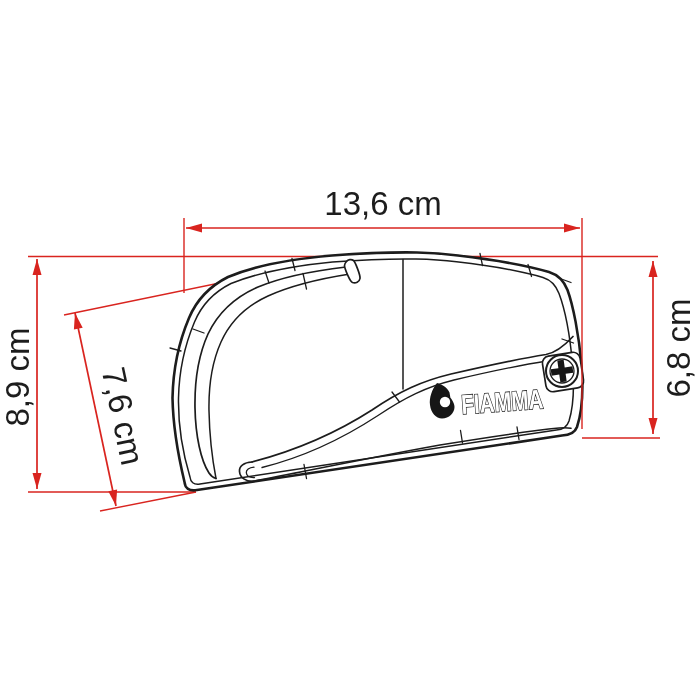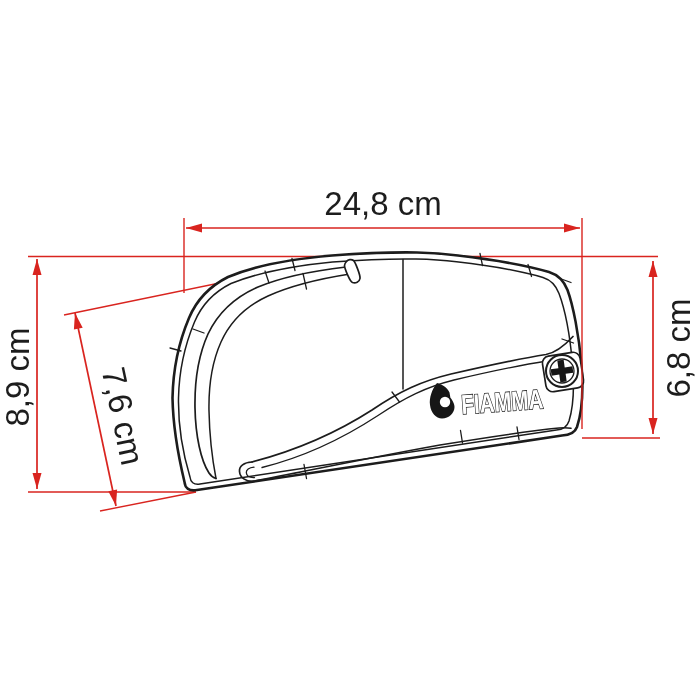--- a/index.html
+++ b/index.html
@@ -172,17 +172,17 @@
           C 450.5,400 451.5,404 449.5,392.5
           C 447,387 441,384 437,383 Z"></path>
         <circle fill="#ffffff" cx="445" cy="402" r="5.2"></circle>
         <text x="462" y="414" transform="rotate(-4 462 414)" font-family="Liberation Sans, sans-serif" font-size="27" font-weight="bold" fill="#ffffff" stroke="#161616" stroke-width="1.5" paint-order="stroke" textLength="82" lengthAdjust="spacingAndGlyphs">FIAMMA</text>
       </g>
     </g>
 
     <line class="red-ext" x1="582" y1="218" x2="582" y2="429"></line>
   </svg>
 
-  <div class="lbl lbl-top" style="left:383px;top:203px;">24,8 cm</div>
+  <div class="lbl lbl-top" style="left:383px;top:203px;">13,6 cm</div>
   <div class="lbl lbl-left" style="left:17px;top:377px;">8,9 cm</div>
   <div class="lbl lbl-slant" style="left:123px;top:416px;">7,6 cm</div>
   <div class="lbl lbl-right" style="left:678px;top:348px;">6,8 cm</div>
 </div>
 
 </body></html>

